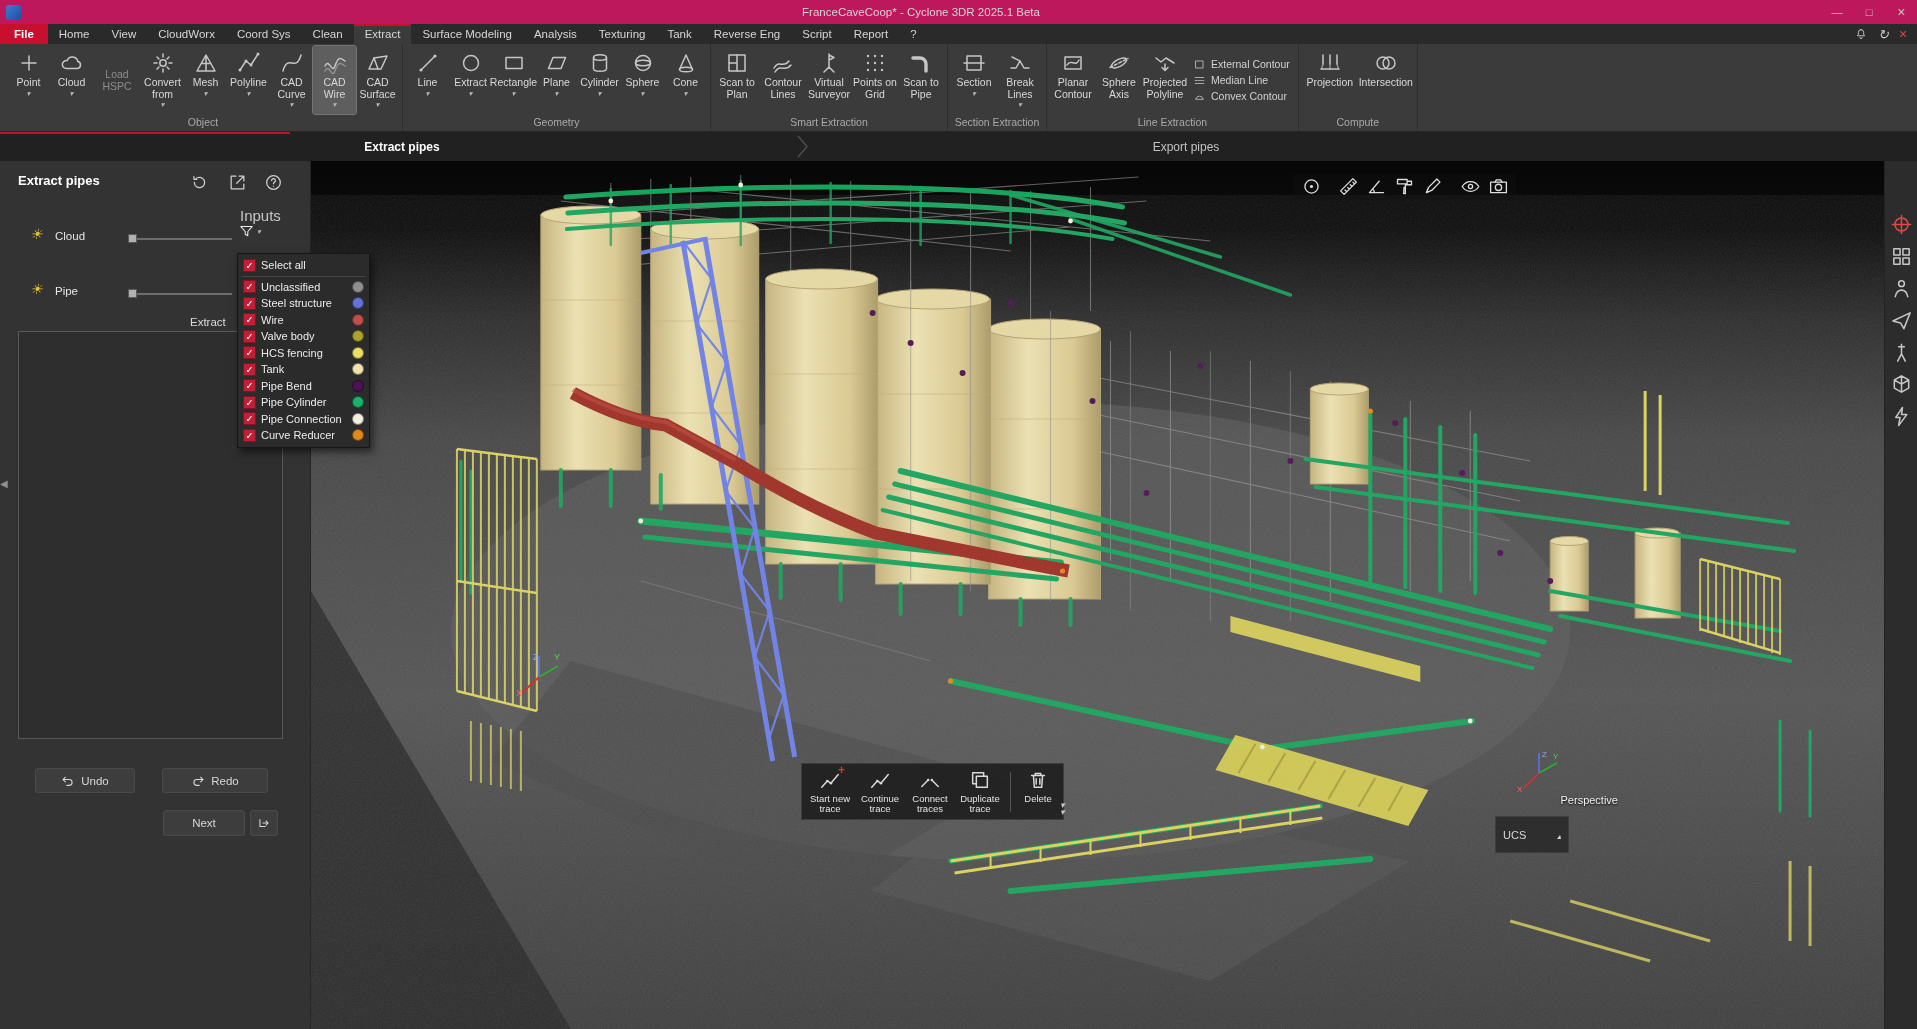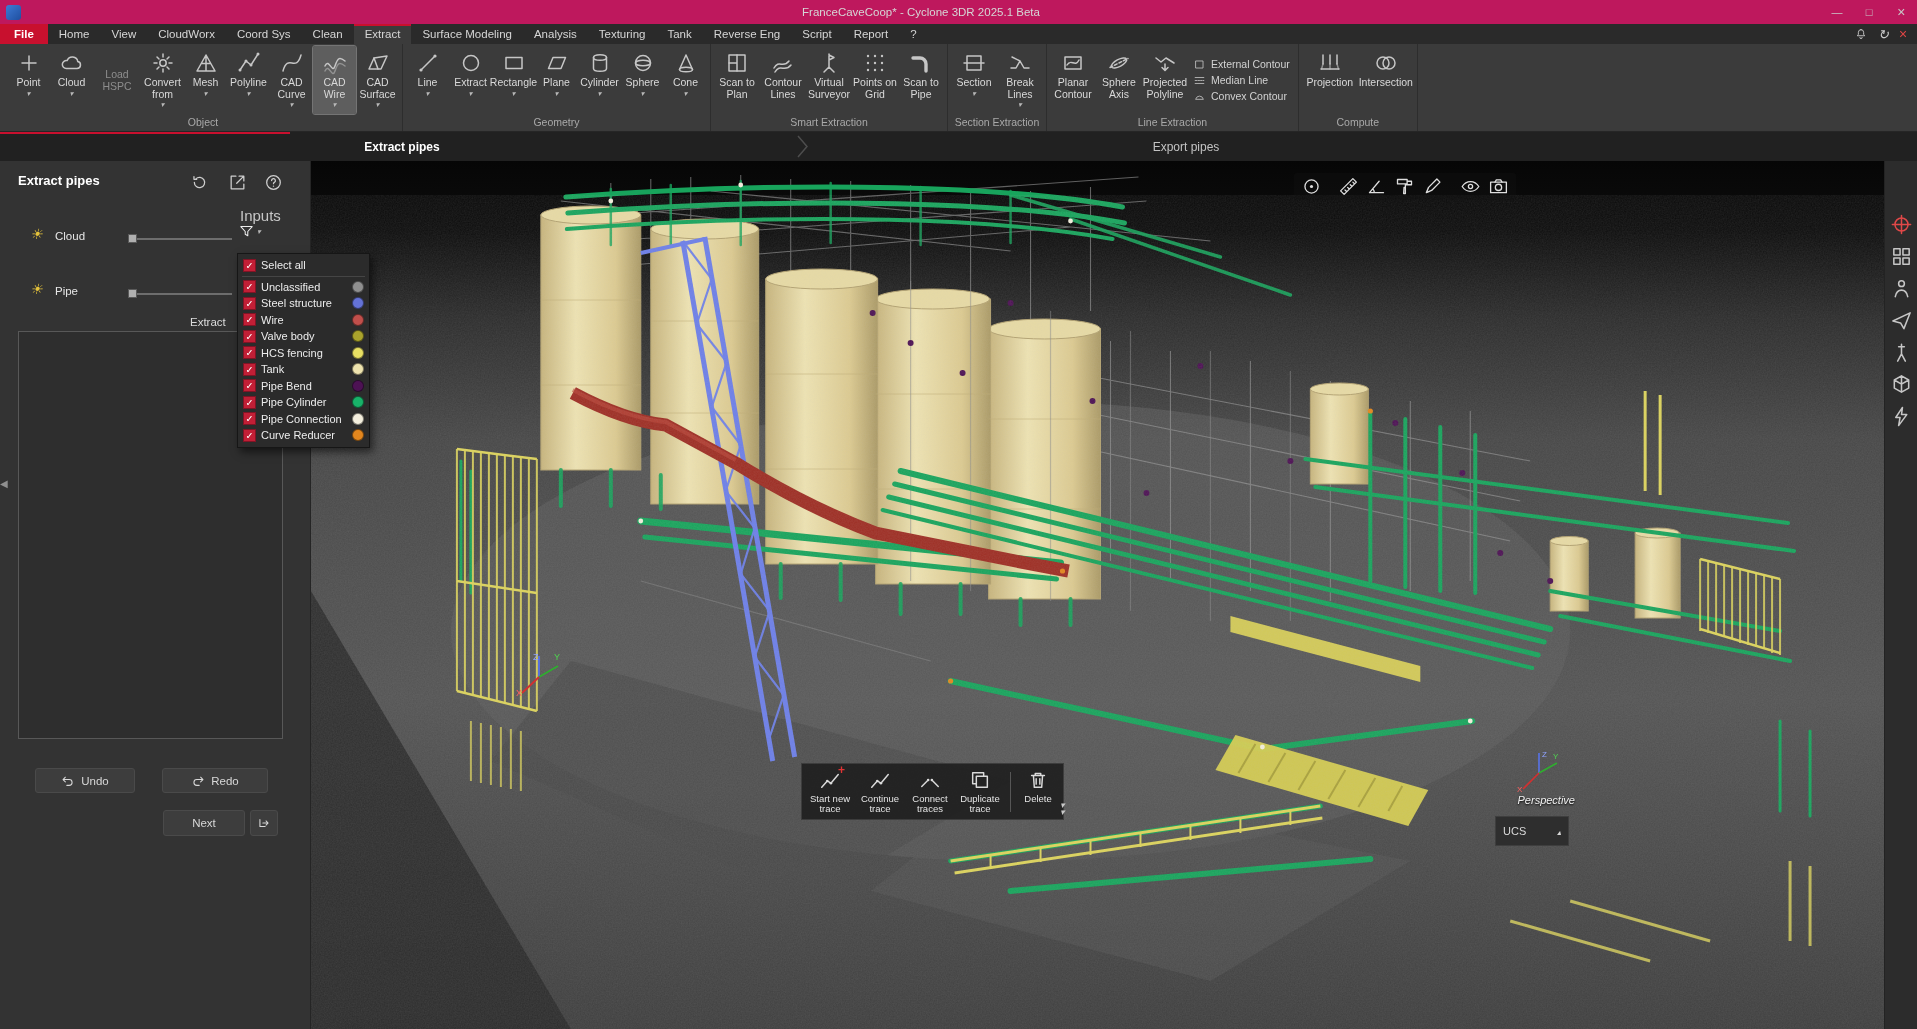--- a/index.html
+++ b/index.html
@@ -104,22 +104,22 @@
         font-size:9.5px;line-height:1.1;text-align:center;color:#e4e4e4;}
   .tbtn.last{width:44px;}
   .tic{position:relative;width:22px;height:22px;color:#dadada;}
   .tic svg{width:100%;height:100%;stroke:currentColor;fill:none;stroke-width:1.6;stroke-linecap:round;stroke-linejoin:round;}
   .tic .plus{position:absolute;right:-4px;top:-5px;color:#e03434;font-weight:bold;font-size:12px;}
   .tdiv{width:1px;background:#565656;margin:3px 5px;}
   .dblchev{position:absolute;left:749px;top:642px;display:flex;flex-direction:column;color:#c9c9c9;}
   .dblchev .chev::after{font-size:9px;color:#c9c9c9;margin-top:-2px;}
   .triadB{position:absolute;left:1204px;top:586px;width:46px;height:46px;}
   .triadA{position:absolute;left:203px;top:488px;width:48px;height:48px;}
-  .persp{position:absolute;left:1152px;top:633px;width:112px;text-align:right;font-size:11px;color:#f1f1f1;text-shadow:0 1px 2px #000;font-style:italic;}
-  .ucs{position:absolute;left:1184px;top:655px;width:74px;height:30px;background:#2e2e2e;border:1px solid #3e3e3e;
+  .persp{position:absolute;left:1195px;top:633px;width:112px;text-align:right;font-size:11px;color:#f1f1f1;text-shadow:0 1px 2px #000;}
+  .ucs{position:absolute;left:1184px;top:655px;width:74px;height:37px;background:#2e2e2e;border:1px solid #3e3e3e;
        box-sizing:border-box;display:flex;align-items:center;justify-content:space-between;padding:0 7px;
        font-size:11px;color:#d9d9d9;}
   .gly-up::after{content:"▴";font-size:8px;}
   .collapse{position:absolute;left:0;top:478px;color:#8f8f8f;font-size:10px;z-index:40;}
   .collapse::after{content:"◀";}
 </style>
 </head>
 <body>
 
 <svg width="0" height="0" style="position:absolute">

